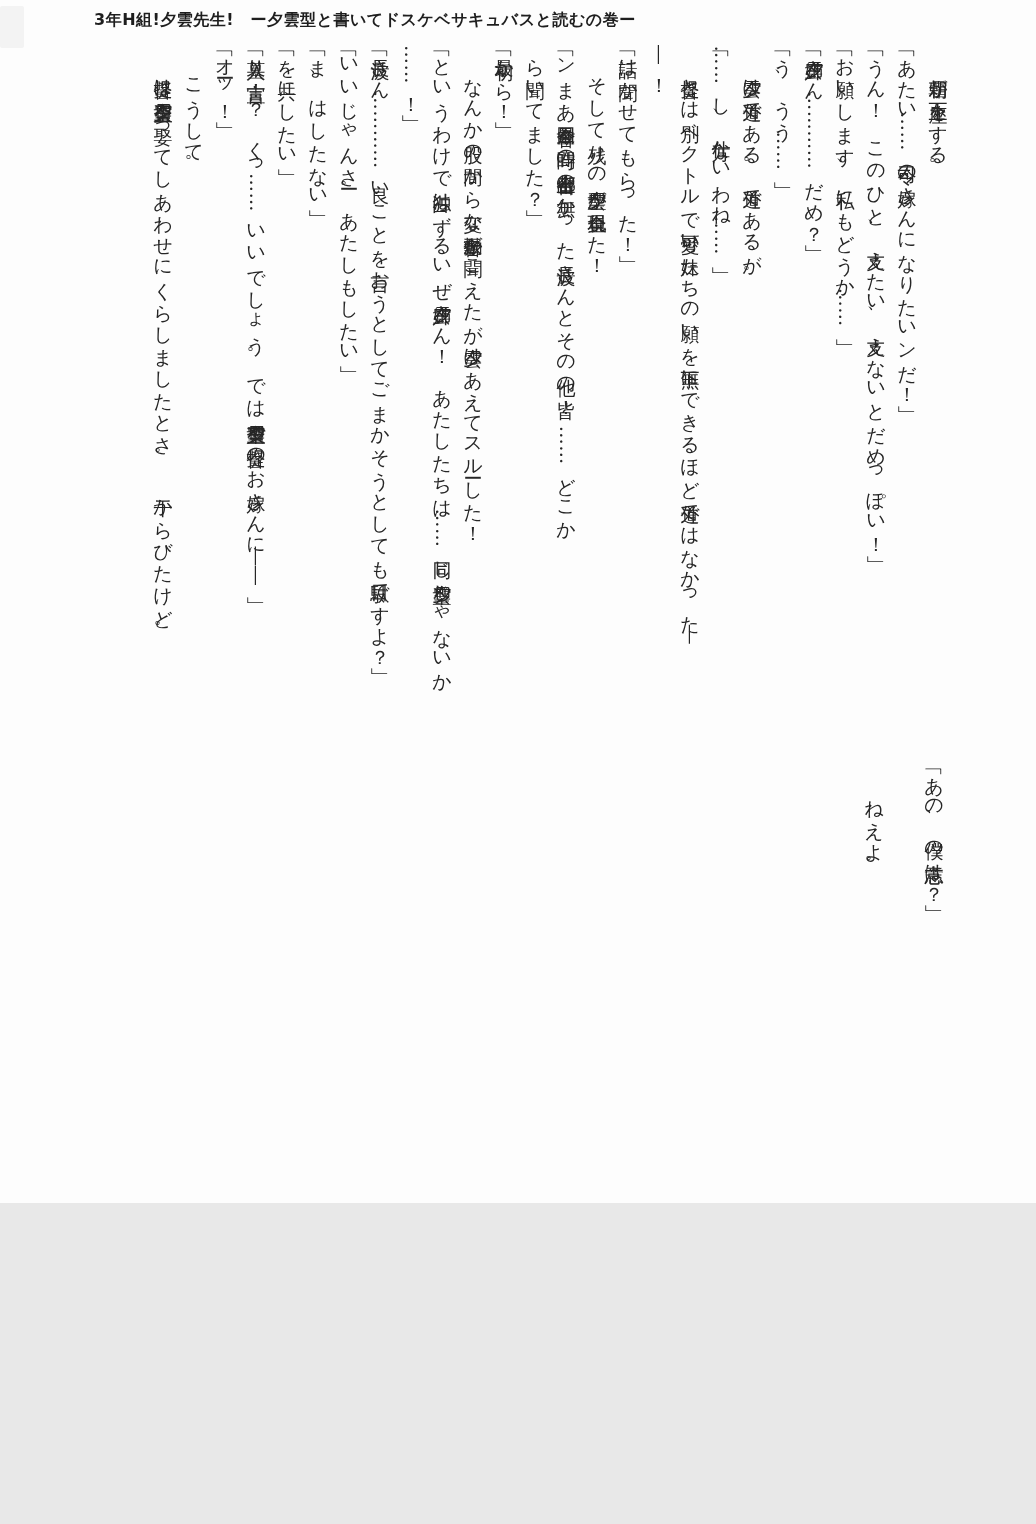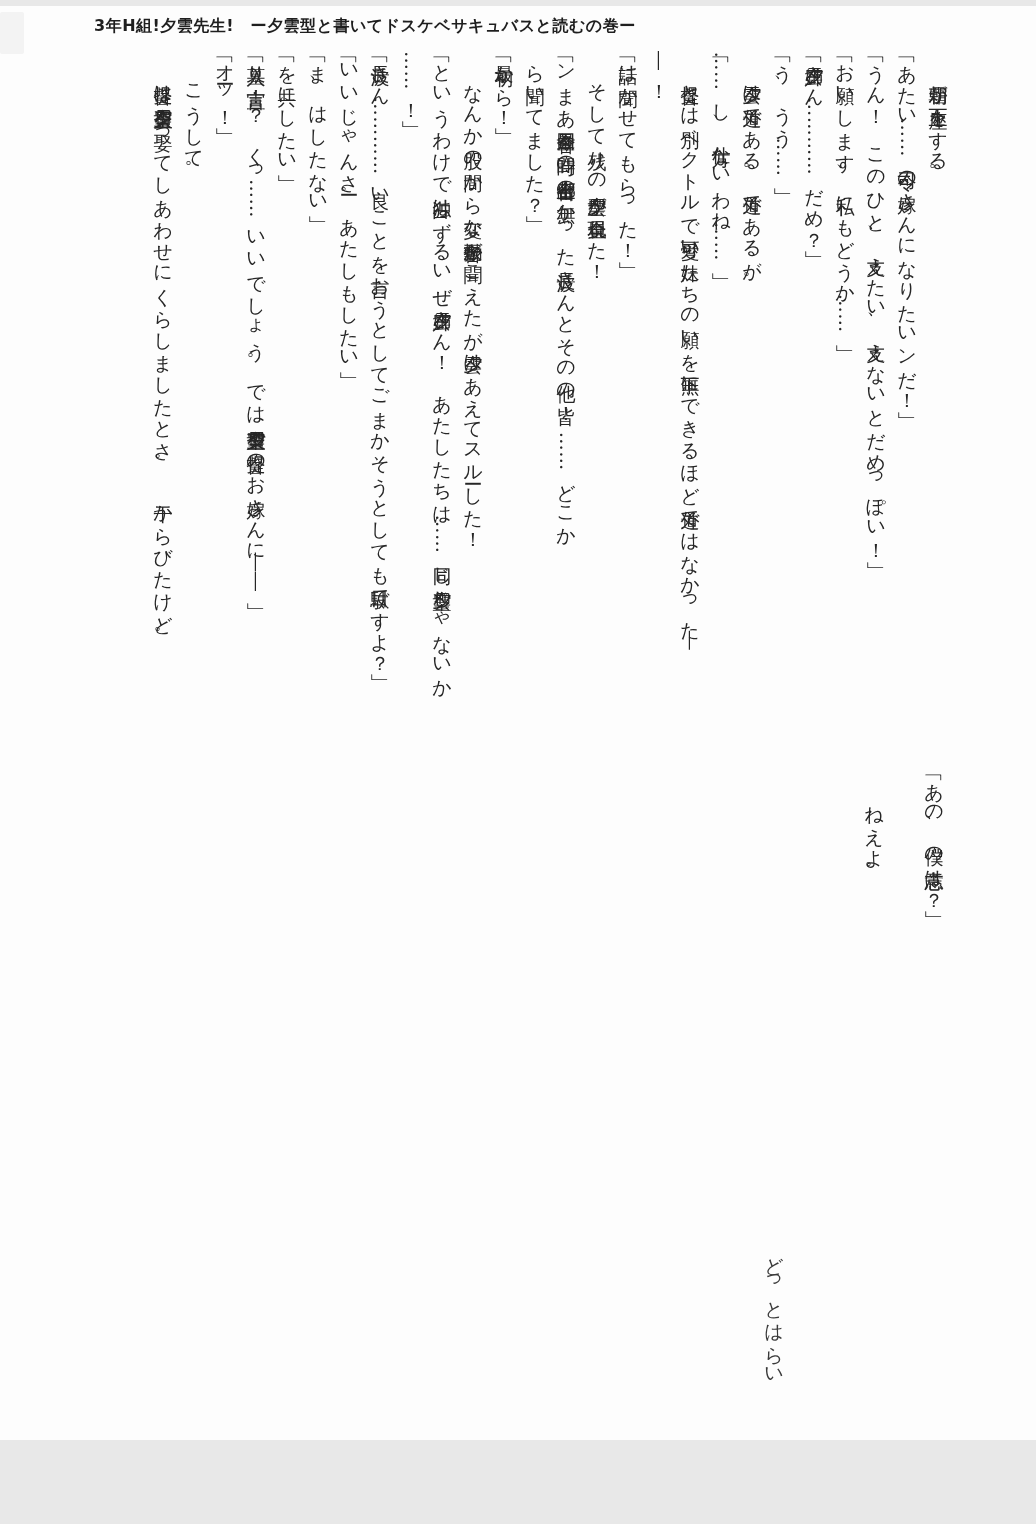--- a/index.html
+++ b/index.html
@@ -1,20 +1,20 @@
 <!DOCTYPE html>
 <html><head>
 <meta charset="utf-8">
 <style>
   html, body { margin: 0; padding: 0; background: #e8e8e8; }
   .page {
     position: relative;
     width: 1036px;
-    height: 1434px;
-    margin: 6px auto;
+    height: 1203px;
+    margin: 0 auto;
     background: #fdfdfd;
     overflow: hidden;
     font-family: "DejaVu Serif", "Liberation Serif", serif;
     color: #262626;
   }
   .corner-smudge {
     position: absolute;
     left: 0; top: 6px;
     width: 24px; height: 42px;
     background: #f3f3f3;

